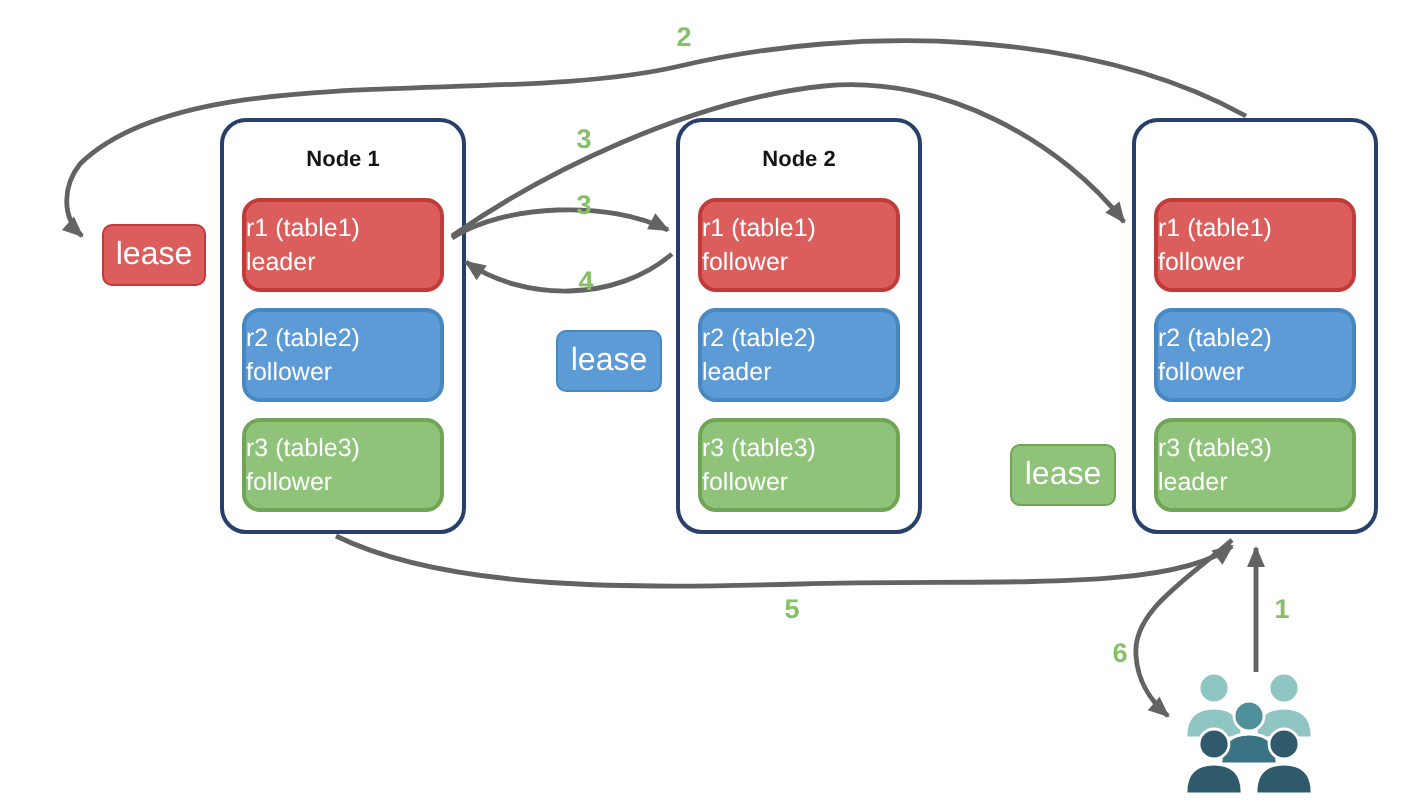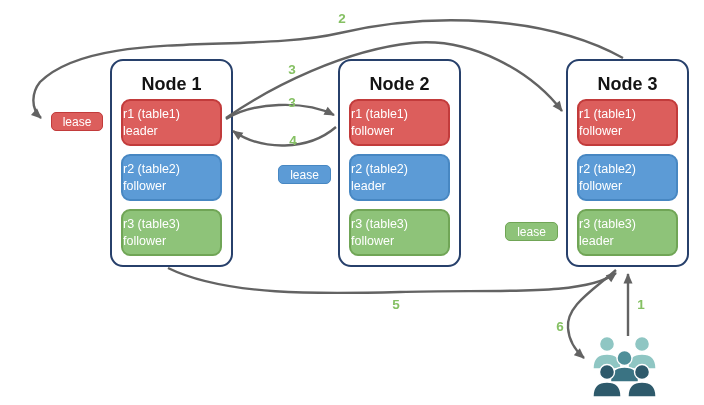--- a/index.html
+++ b/index.html
@@ -13,40 +13,40 @@
   .node {
     position:absolute; width:123px; height:208px;
     background:#ffffff; border:2px solid #27406b; border-radius:13px;
     box-sizing:border-box; z-index:2;
   }
   .node-1 { left:110px; top:59px; }
   .node-2 { left:338px; top:59px;padding-left:19px; }
   .node-3 { left:566px; top:59px; }
   .node-title {
     position:absolute; left:0; top:13px; width:100%;
-    text-align:center; font-size:18px; font-weight:bold; color:#141414;
+    text-align:center; font-size:11px; font-weight:bold; color:#141414;
   }
   .replica {
     position:absolute; left:9px; width:101px; height:47px;
     border-radius:9px; box-sizing:border-box;
     display:flex; flex-direction:column; align-items:flex-start; justify-content:center;
     color:#ffffff; font-size:12.5px; line-height:1.3; text-align:center;
   }
   .replica.r1 { top:38px; }
   .replica.r2 { top:93px; }
   .replica.r3 { top:148px; }
   .replica.red   { background:#dc5e5c; border:2px solid #c23b3b; }
   .replica.blue  { background:#5c9bd6; border:2px solid #4787c2; }
   .replica.green { background:#8ec379; border:2px solid #70a556; }
 
   
   .lease {
-    position:absolute; height:19px; border-radius:5px; box-sizing:border-box;
+    position:absolute; height:31px; border-radius:5px; box-sizing:border-box;
     display:flex; align-items:center; justify-content:center;
-    color:#ffffff; font-size:12px; z-index:3;
+    color:#ffffff; font-size:16px; z-index:3;
   }
   .lease.red   { left:51px;  top:112px; width:52px; background:#dc5e5c; border:1.5px solid #c23b3b; }
   .lease.blue  { left:278px; top:165px; width:53px; background:#5c9bd6; border:1.5px solid #4787c2; }
   .lease.green { left:505px; top:222px; width:53px; background:#8ec379; border:1.5px solid #70a556; }
 
   
   .step {
     position:absolute; font-size:13.5px; font-weight:bold; color:#85c063;
     z-index:6; width:14px; text-align:center;
   }
@@ -93,21 +93,20 @@
       <span>r2 (table2)</span>
       <span>leader</span>
     </div>
     <div class="replica r3 green">
       <span>r3 (table3)</span>
       <span>follower</span>
     </div>
   </div>
 
   <div class="node node-3">
-    <div class="node-title">Node 3</div>
     <div class="replica r1 red">
       <span>r1 (table1)</span>
       <span>follower</span>
     </div>
     <div class="replica r2 blue">
       <span>r2 (table2)</span>
       <span>follower</span>
     </div>
     <div class="replica r3 green">
       <span>r3 (table3)</span>

